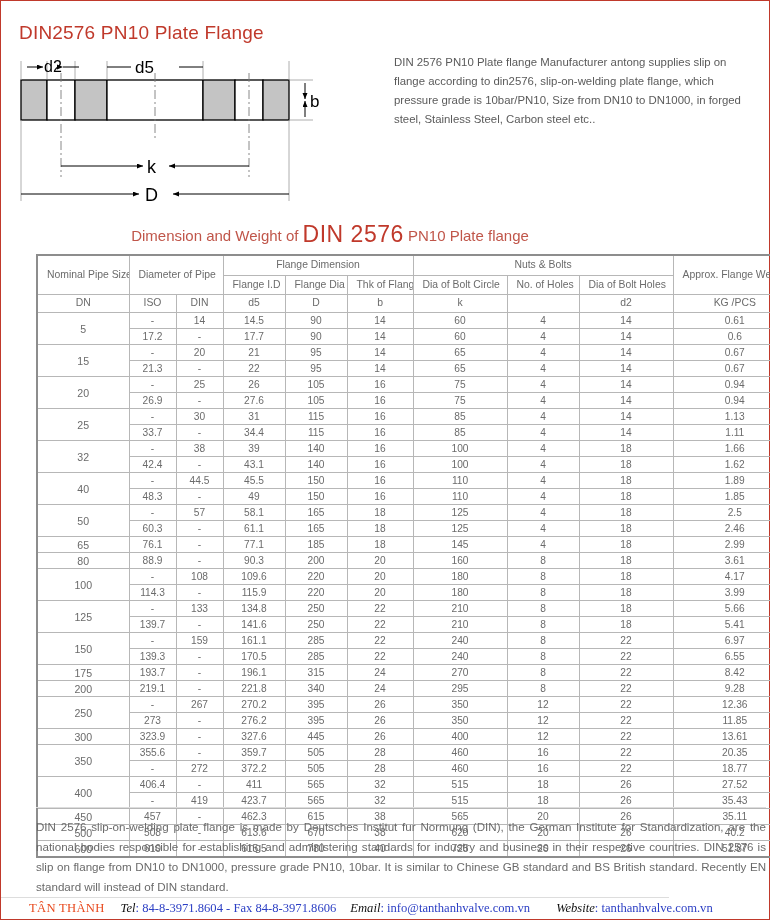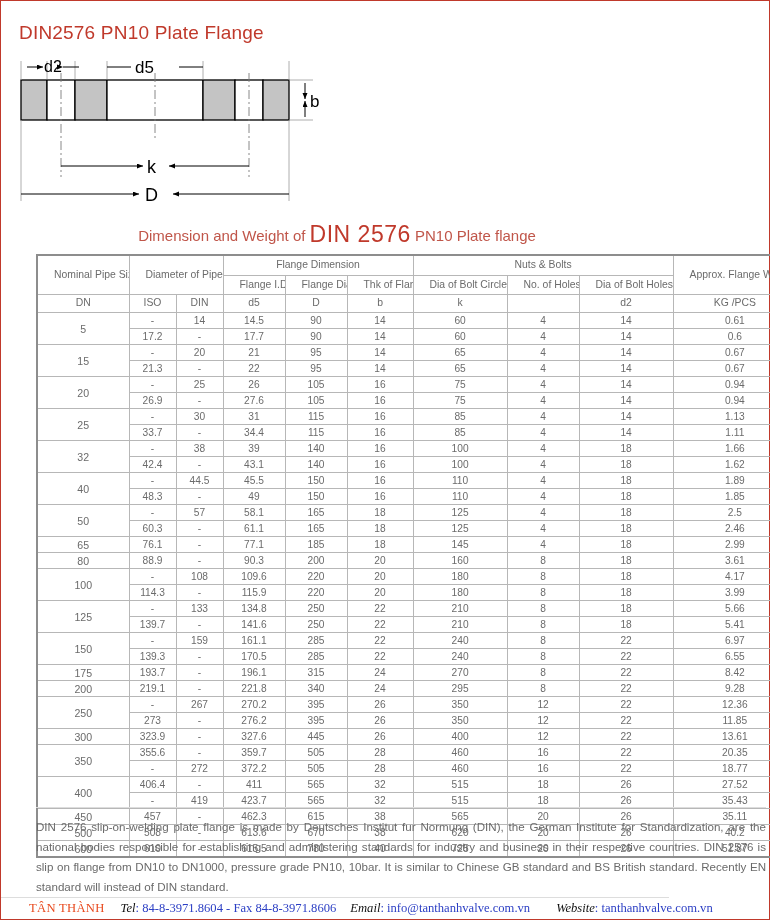--- a/index.html
+++ b/index.html
@@ -43,21 +43,21 @@
     left: 393px; top: 52px;
     width: 360px;
     font-size: 11.4px;
     line-height: 19px;
     color: #5a5a5a;
   }
 
   
   .sub-heading {
     position: absolute;
-    left: 16px; top: 220px;
+    left: 9px; top: 220px;
     width: 640px;
     text-align: center;
     color: #c0564a;
     font-size: 15px;
     white-space: nowrap;
   }
   .sub-heading .big {
     font-size: 23px;
     color: #c0392b;
     letter-spacing: 0.5px;
@@ -84,21 +84,21 @@
     font-weight: normal;
     font-size: 10.2px;
     padding: 0;
     line-height: 12px;
     height: 15px;
     overflow: hidden;
     white-space: nowrap;
   }
   table.spec thead th {
     height: auto;
-    padding: 3px 16px;
+    padding: 3px 9px;
     font-size: 10.4px;
     line-height: 12.5px;
   }
   table.spec thead tr.symbol-row th {
     padding: 1px 14px;
     height: 15px;
   }
   table.spec td.dn {
     font-size: 10.6px;
   }
@@ -217,20 +217,21 @@
       <text x="134" y="124" font-family="Liberation Sans, sans-serif" font-size="18" fill="#000">k</text>
 
       <g stroke="#000" stroke-width="1">
         <line x1="8" y1="145" x2="126" y2="145" marker-end="url(#ar)"></line>
         <line x1="276" y1="145" x2="160" y2="145" marker-end="url(#ar)"></line>
       </g>
       <text x="132" y="152" font-family="Liberation Sans, sans-serif" font-size="18" fill="#000">D</text>
     </svg>
   </div>
 
+  <div class="description">DIN 2576 PN10 Plate flange Manufacturer antong supplies slip on flange according to din2576, slip-on-welding plate flange, which pressure grade is 10bar/PN10, Size from DN10 to DN1000, in forged steel, Stainless Steel, Carbon steel etc..</div>
 
   <div class="sub-heading">
     <span>Dimension and Weight of </span><span class="big">DIN 2576</span><span class="tail"> PN10 Plate flange</span>
   </div>
 
   <div class="table-wrap">
     <table class="spec">
       <colgroup>
         <col style="width:92px">
         <col style="width:47px">

